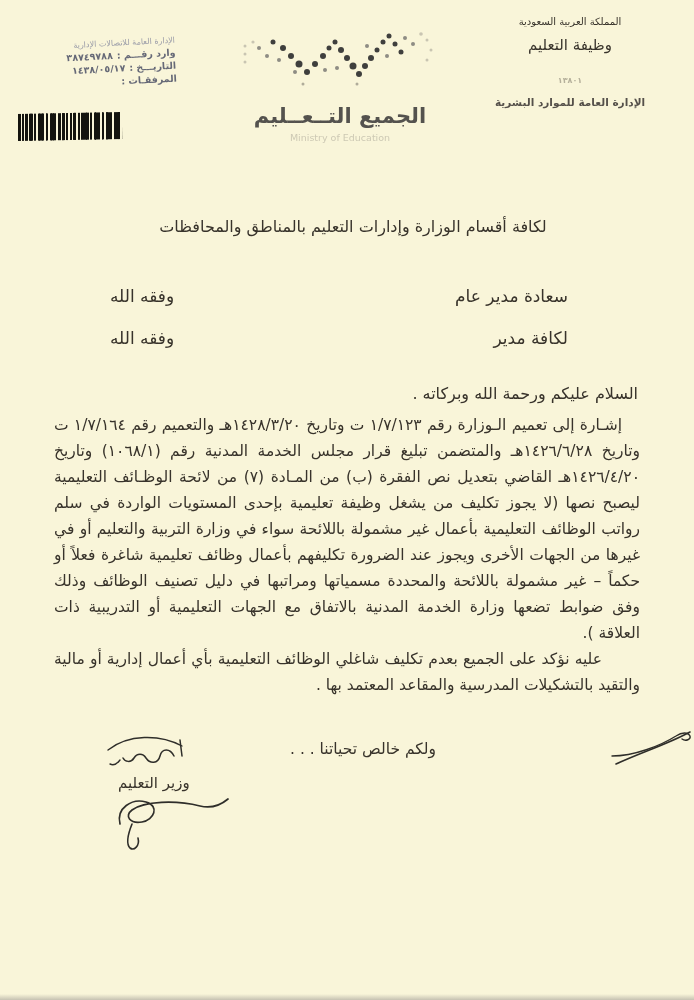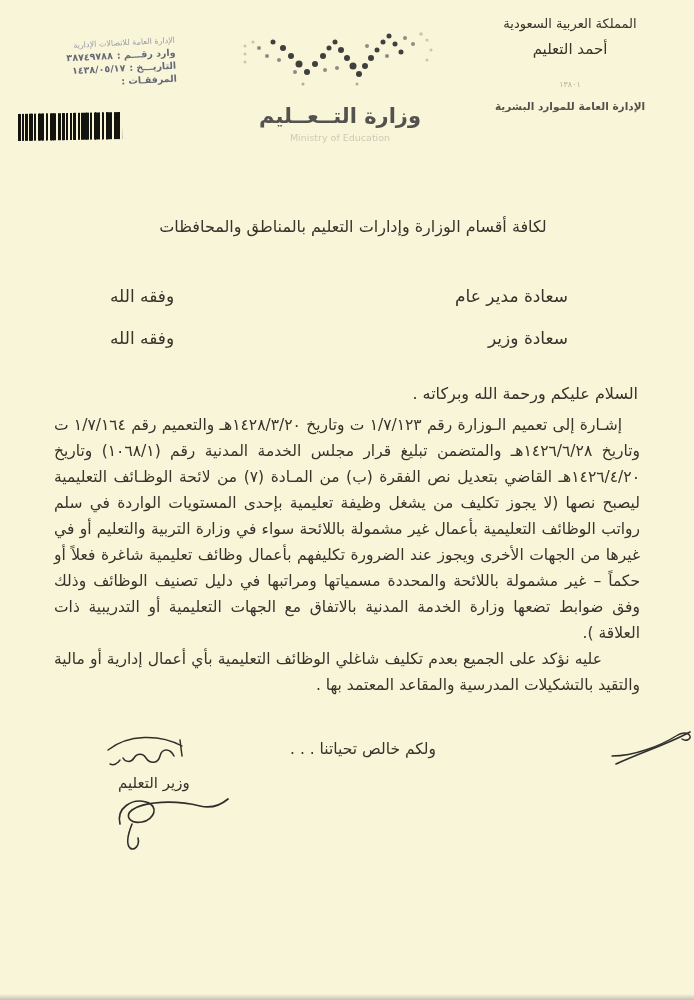--- a/index.html
+++ b/index.html
@@ -3,23 +3,23 @@
 <meta charset="utf-8">
 <style>
   html,body{margin:0;padding:0;background:#e8e4d0;}
   .page{
     position:relative;width:694px;height:1000px;margin:0 auto;
     background:#f9f5d9;overflow:hidden;
     font-family:"DejaVu Sans",sans-serif;color:#38332b;
   }
   
   .head-right{position:absolute;top:16px;right:14px;width:220px;text-align:center;direction:rtl;}
-  .head-right .kingdom{font-size:13px;}
+  .head-right .kingdom{font-size:10px;}
   .head-right .ministry{font-size:15px;margin-top:9px;}
-  .head-right .refnum{font-size:8px;letter-spacing:1px;color:#b5b09b;margin-top:22px;}
+  .head-right .refnum{font-size:8px;letter-spacing:1px;color:#b5b09b;margin-top:22px;font-weight:bold;}
   .head-right .dept{font-size:10.5px;margin-top:11px;color:#55504a;font-weight:bold;}
   
   .head-center{position:absolute;top:26px;left:231px;width:218px;text-align:center;}
   .logo-dots{display:block;margin:0 auto;}
   .logo-ar{font-size:21px;font-weight:bold;color:#54524e;direction:rtl;margin-top:0px;}
   .logo-en{font-size:9.5px;color:#cdc9b4;margin-top:4px;}
   
   .stamp{position:absolute;top:40px;left:8px;width:168px;transform:rotate(-3deg);direction:rtl;text-align:right;}
   .stamp .stamp-title{font-size:8px;color:#9a9ca8;white-space:nowrap;}
   .stamp .stamp-row{display:flex;direction:rtl;gap:4px;font-size:9.5px;font-weight:bold;color:#666977;margin-top:2px;white-space:nowrap;}
@@ -53,21 +53,21 @@
   .ink-path{stroke:#2f2e2a;fill:none;stroke-linecap:round;stroke-linejoin:round;}
   .page-bottom{position:absolute;left:0;right:0;bottom:0;height:6px;background:linear-gradient(rgba(0,0,0,0),#c6c2b2);}
 </style>
 </head>
 <body>
 
 <div class="page">
 
   <div class="head-right">
     <div class="kingdom">المملكة العربية السعودية</div>
-    <div class="ministry">أحمد التعليم</div>
+    <div class="ministry">وظيفة التعليم</div>
     <div class="refnum">١٣٨٠١</div>
     <div class="dept">الإدارة العامة للموارد البشرية</div>
   </div>
 
   <div class="head-center">
     <svg class="logo-dots" width="206" height="78" viewBox="0 0 206 78">
       <g>
         <circle cx="8" cy="20" r="1.5" fill="#c9c5b2"></circle>
           <circle cx="8" cy="28" r="1.5" fill="#c9c5b2"></circle>
         <circle cx="8" cy="36" r="1.5" fill="#c9c5b2"></circle>
@@ -103,21 +103,21 @@
         <circle cx="168" cy="12" r="2" fill="#8e8c84"></circle>
           <circle cx="176" cy="18" r="2" fill="#8e8c84"></circle>
         <circle cx="184" cy="8" r="1.8" fill="#c9c5b2"></circle>
           <circle cx="190" cy="14" r="1.5" fill="#c9c5b2"></circle>
         <circle cx="194" cy="24" r="1.5" fill="#c9c5b2"></circle>
           <circle cx="190" cy="34" r="1.5" fill="#c9c5b2"></circle>
         <circle cx="66" cy="58" r="1.5" fill="#b0ac9a"></circle>
           <circle cx="120" cy="58" r="1.5" fill="#b0ac9a"></circle>
       </g>
     </svg>
-    <div class="logo-ar">وزارة التــعــليم</div>
+    <div class="logo-ar">الجميع التــعــليم</div>
     <div class="logo-en">Ministry of Education</div>
   </div>
 
   <div class="stamp">
     <div class="stamp-title">الإدارة العامة للاتصالات الإدارية</div>
     <div class="stamp-row">
       <span>وارد رقـــم :</span>
       <span>٣٨٧٤٩٧٨٨</span>
     </div>
     <div class="stamp-row">
@@ -131,21 +131,21 @@
   </div>
   <div class="barcode"></div>
 
   <div class="circ-subtitle">لكافة أقسام الوزارة وإدارات التعليم بالمناطق والمحافظات</div>
 
   <div class="addr-row r1">
     <span>سعادة مدير عام</span>
     <span>وفقه الله</span>
   </div>
   <div class="addr-row r2">
-    <span>سعادة وزير</span>
+    <span>لكافة مدير</span>
     <span>وفقه الله</span>
   </div>
 
   <div class="greeting">السلام عليكم ورحمة الله وبركاته .</div>
   <div class="body-text">
     <p class="p1">إشـارة إلى تعميم الـوزارة رقم ١/٧/١٢٣ ت وتاريخ ١٤٢٨/٣/٢٠هـ والتعميم رقم ١/٧/١٦٤ ت وتاريخ ١٤٢٦/٦/٢٨هـ والمتضمن تبليغ قرار مجلس الخدمة المدنية رقم (١٠٦٨/١) وتاريخ ١٤٢٦/٤/٢٠هـ القاضي بتعديل نص الفقرة (ب) من المـادة (٧) من لائحة الوظـائف التعليمية ليصبح نصها (لا يجوز تكليف من يشغل وظيفة تعليمية بإحدى المستويات الواردة في سلم رواتب الوظائف التعليمية بأعمال غير مشمولة باللائحة سواء في وزارة التربية والتعليم أو في غيرها من الجهات الأخرى ويجوز عند الضرورة تكليفهم بأعمال وظائف تعليمية شاغرة فعلاً أو حكماً – غير مشمولة باللائحة والمحددة مسمياتها ومراتبها في دليل تصنيف الوظائف وذلك وفق ضوابط تضعها وزارة الخدمة المدنية بالاتفاق مع الجهات التعليمية أو التدريبية ذات العلاقة ).</p>
     <p class="p2">عليه نؤكد على الجميع بعدم تكليف شاغلي الوظائف التعليمية بأي أعمال إدارية أو مالية والتقيد بالتشكيلات المدرسية والمقاعد المعتمد بها .</p>
   </div>
 
   <div class="salutation">ولكم خالص تحياتنا . . .</div>

